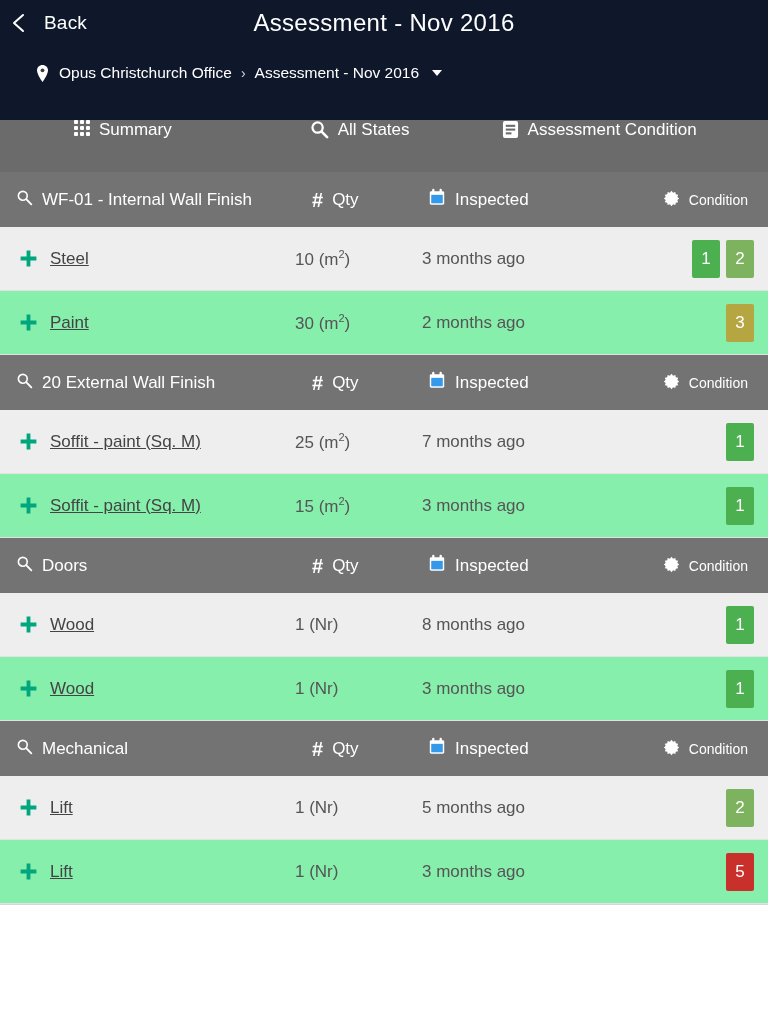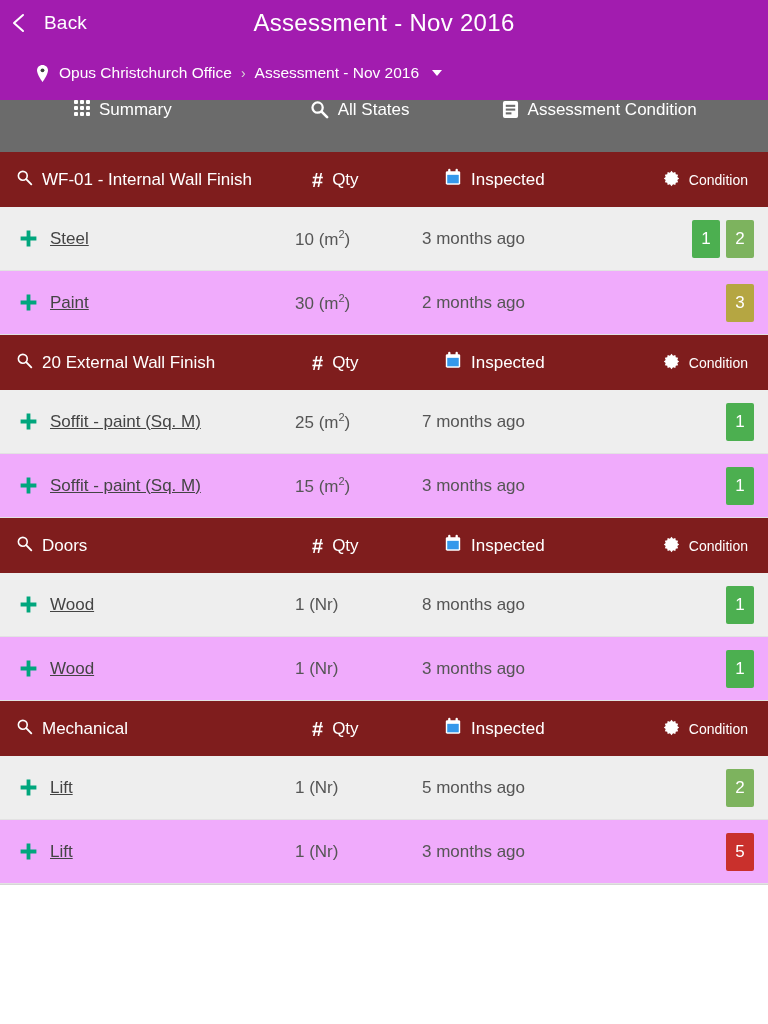--- a/index.html
+++ b/index.html
@@ -5,21 +5,21 @@
   * { box-sizing: border-box; margin: 0; padding: 0; }
   html, body {
     width: 768px; height: 1024px;
     background: #ffffff;
     font-family: "Liberation Sans", sans-serif;
     -webkit-font-smoothing: antialiased;
   }
   .app { width: 768px; height: 1024px; position: relative; overflow: hidden; background:#fff; }
 
   
-  .topbar { background: #a21caf; height: 100px; position: relative; }
+  .topbar { background: #0f172a; height: 120px; position: relative; }
   .navrow { height: 46px; position: relative; }
   .back-btn {
     position: absolute; left: 0; top: 0; height: 46px;
     display: flex; align-items: center; gap: 14px; padding: 0 14px 0 8px;
     cursor: pointer;
   }
   .chev-left { width: 22px; height: 22px; display:block; }
   .back-label { color: #ffffff; font-size: 19px; letter-spacing: .2px; }
   .screen-title {
     position: absolute; left: 0; right: 0; top: 0; height: 46px;
@@ -51,33 +51,33 @@
   }
   .tab-summary { padding-left: 74px; }
   .tab-allstates { padding-left: 138px; }
   .tab-attributes { padding-left: 92px; }
   .dotgrid { display: grid; grid-template-columns: repeat(3, 4px); gap: 2px; }
   .dotgrid i { width: 4px; height: 4px; background: #fff; display: block; border-radius: 1px; }
 
   
   .list { border-bottom: 1px solid #d6d6d6; }
   .group-header {
-    background: #7f1d1d; height: 55px; display: flex; align-items: center;
+    background: #737373; height: 55px; display: flex; align-items: center;
     color: #ffffff; position: relative; cursor: pointer;
   }
   .gh-title { position: absolute; left: 16px; display: flex; align-items: center; gap: 9px; font-size: 17px; }
   .gh-qty   { position: absolute; left: 312px; display: flex; align-items: center; gap: 9px; font-size: 17px; }
-  .gh-insp  { position: absolute; left: 444px; display: flex; align-items: center; gap: 9px; font-size: 17px; }
+  .gh-insp  { position: absolute; left: 428px; display: flex; align-items: center; gap: 9px; font-size: 17px; }
   .gh-cond  { position: absolute; right: 20px; display: flex; align-items: center; gap: 9px; font-size: 14px; }
 
   .hash { font-size: 20px; font-weight: bold; line-height: 1; }
 
   .row {
     height: 64px; position: relative; display: flex; align-items: center;
-    border-bottom: 1px solid #e2e2e2; background: #f0abfc;
+    border-bottom: 1px solid #e2e2e2; background: #86efac;
   }
   .row.alt { background: #eeeeee; }
   .row-name {
     position: absolute; left: 20px; display: flex; align-items: center; gap: 13px;
     color: #444; font-size: 17px; text-decoration: underline;
   }
   .plus-icon { width: 17px; height: 17px; display: block; flex: none; }
   .row-qty { position: absolute; left: 295px; color: #555; font-size: 17px; white-space: nowrap; }
   .row-qty sup { font-size: 11px; vertical-align: super; }
   .row-insp { position: absolute; left: 422px; color: #555; font-size: 17px; }

